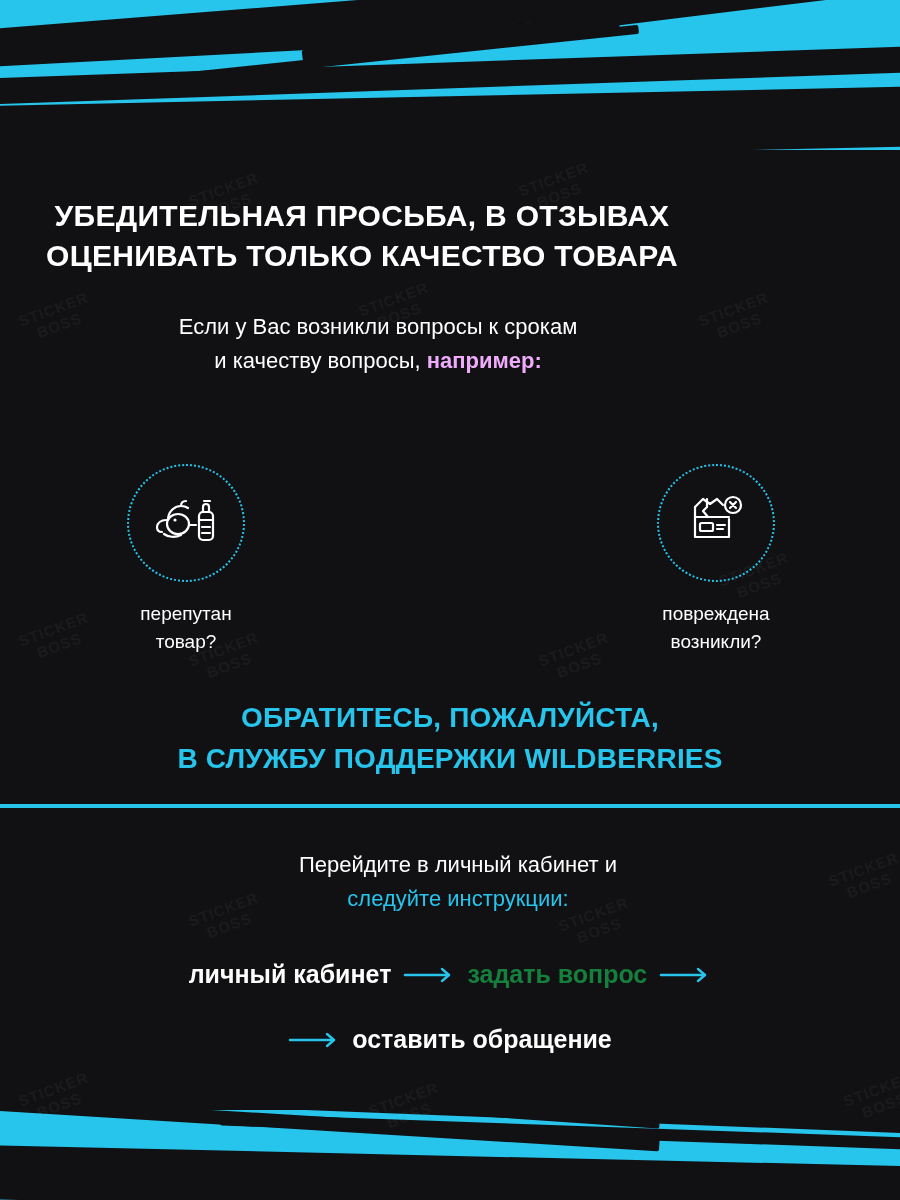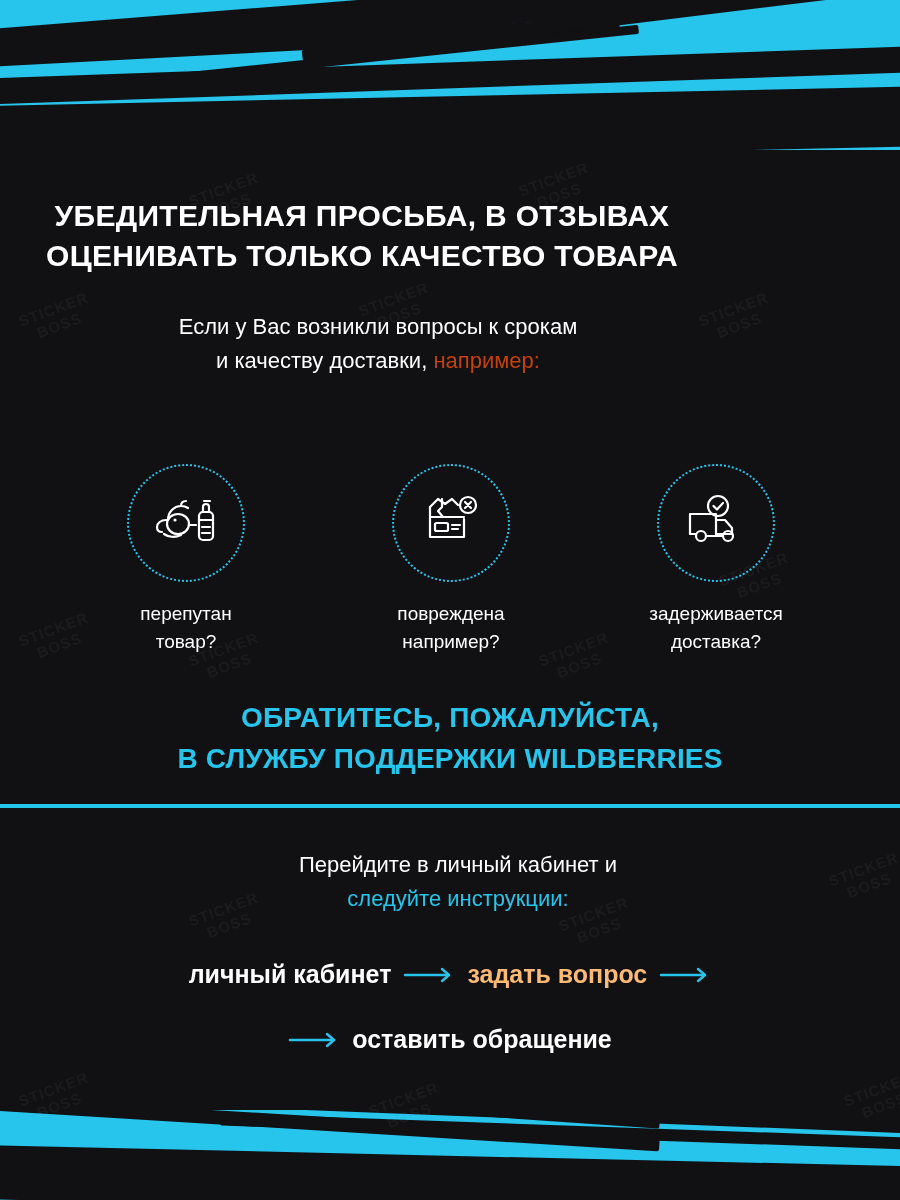--- a/index.html
+++ b/index.html
@@ -101,21 +101,21 @@
     position: absolute;
     top: 310px;
     left: 0;
     width: 756px;
     text-align: center;
     font-size: 22px;
     line-height: 1.55;
     color: #ffffff;
     font-weight: 400;
   }
-  .subline .accent { color: #c2410c; font-weight: normal; }
+  .subline .accent { color: #f0abfc; font-weight: bold; }
 
   
   .icon-row {
     position: absolute;
     top: 464px;
     left: 86px;
     width: 730px;
     display: flex;
     justify-content: space-between;
   }
@@ -177,21 +177,21 @@
     align-items: center;
     justify-content: center;
     gap: 12px;
   }
   .steps-row.second { top: 1025px; }
   .step {
     font-size: 25px;
     font-weight: bold;
     color: #ffffff;
   }
-  .step.accent { color: #fdba74; }
+  .step.accent { color: #15803d; }
   .arrow { display: inline-flex; align-items: center; }
 </style>
 </head>
 <body>
 
 <div class="page">
 
   <div class="band band-top">
     <div class="stroke" style="left:-60px; top:-8px; width:1040px; height:36px; transform:rotate(-4.5deg);"></div>
     <div class="stroke" style="left:-80px; top:36px; width:700px; height:16px; transform:rotate(-3deg);"></div>
@@ -231,21 +231,21 @@
     <div class="wm" style="left:830px; top:860px;"><span>STICKER</span><br><span>BOSS</span></div>
     <div class="wm" style="left:845px; top:1080px;"><span>STICKER</span><br><span>BOSS</span></div>
   </div>
 
   <div class="content">
 
     <div class="headline">УБЕДИТЕЛЬНАЯ ПРОСЬБА, В ОТЗЫВАХ ОЦЕНИВАТЬ ТОЛЬКО КАЧЕСТВО ТОВАРА</div>
 
     <div class="subline">
       <span>Если у Вас возникли вопросы к срокам</span><br>
-      <span>и качеству доставки, </span><span class="accent">например:</span>
+      <span>и качеству вопросы, </span><span class="accent">например:</span>
     </div>
 
     <div class="icon-row">
 
       <div class="icon-item">
         <div class="circle">
           <span>
             <svg width="64" height="58" viewBox="0 0 64 58" fill="none" stroke="#ffffff" stroke-width="2.2" stroke-linecap="round" stroke-linejoin="round">
               <path d="M8 40c-3 0-5-2-5-5 0-4 4-7 9-7h2"></path>
               <path d="M14 28c0-8 6-14 13-14 4 0 7 2 7 2"></path>
@@ -280,44 +280,24 @@
               <rect x="15" y="32" width="13" height="8" rx="1.5"></rect>
               <path d="M32 34h8"></path>
               <path d="M32 38h6"></path>
               <circle cx="48" cy="14" r="8"></circle>
               <path d="M45 11l6 6M51 11l-6 6"></path>
             </svg>
           </span>
         </div>
         <div class="icon-caption">
           <span>повреждена</span><br>
-          <span>например?</span>
+          <span>возникли?</span>
         </div>
       </div>
 
-      <div class="icon-item">
-        <div class="circle">
-          <span>
-            <svg width="64" height="58" viewBox="0 0 64 58" fill="none" stroke="#ffffff" stroke-width="2.2" stroke-linecap="round" stroke-linejoin="round">
-              <path d="M6 42V22h26v20"></path>
-              <path d="M32 28h9l7 8v6H32"></path>
-              <circle cx="17" cy="44" r="5"></circle>
-              <circle cx="44" cy="44" r="5"></circle>
-              <path d="M22 44h17"></path>
-              <path d="M6 42h6"></path>
-              <circle cx="34" cy="14" r="10"></circle>
-              <path d="M29.5 14l3.5 3.5L39 11"></path>
-            </svg>
-          </span>
-        </div>
-        <div class="icon-caption">
-          <span>задерживается</span><br>
-          <span>доставка?</span>
-        </div>
-      </div>
 
     </div>
 
     <div class="cta">
       <span>ОБРАТИТЕСЬ, ПОЖАЛУЙСТА,</span><br>
       <span>В СЛУЖБУ ПОДДЕРЖКИ WILDBERRIES</span>
     </div>
 
     <div class="lower-text">
       <span>Перейдите в личный кабинет и</span><br>

